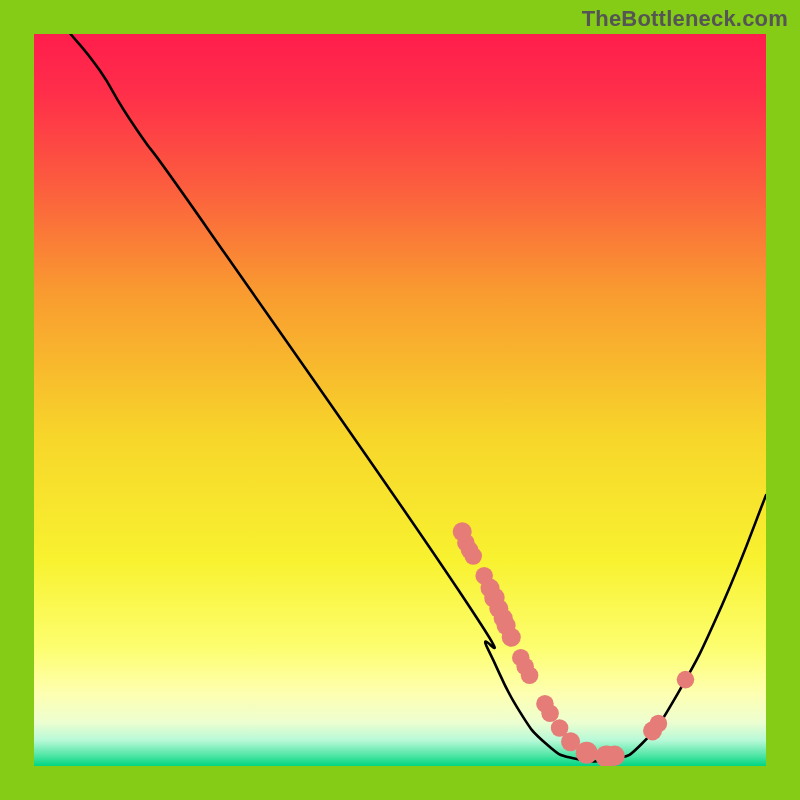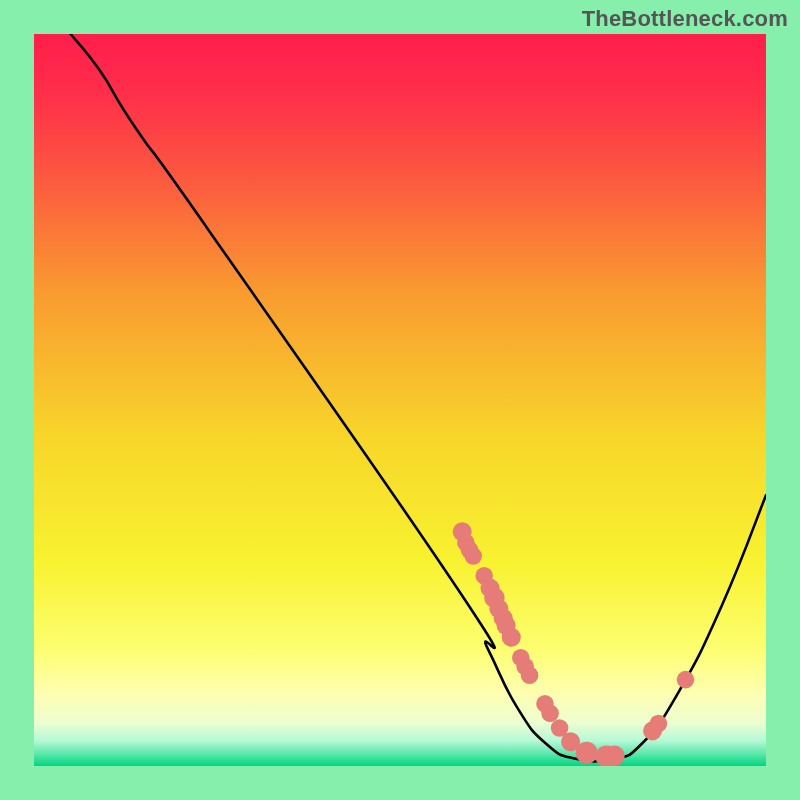--- a/index.html
+++ b/index.html
@@ -7,21 +7,21 @@
     padding: 0;
     width: 800px;
     height: 800px;
     background: #000000;
     font-family: Arial, Helvetica, sans-serif;
   }
   .frame {
     position: relative;
     width: 800px;
     height: 800px;
-    background: #86efac;
+    background: #84cc16;
   }
   .watermark {
     position: absolute;
     top: 6px;
     right: 12px;
     font-size: 22px;
     font-weight: 600;
     color: #555555;
     letter-spacing: 0.2px;
     user-select: none;

